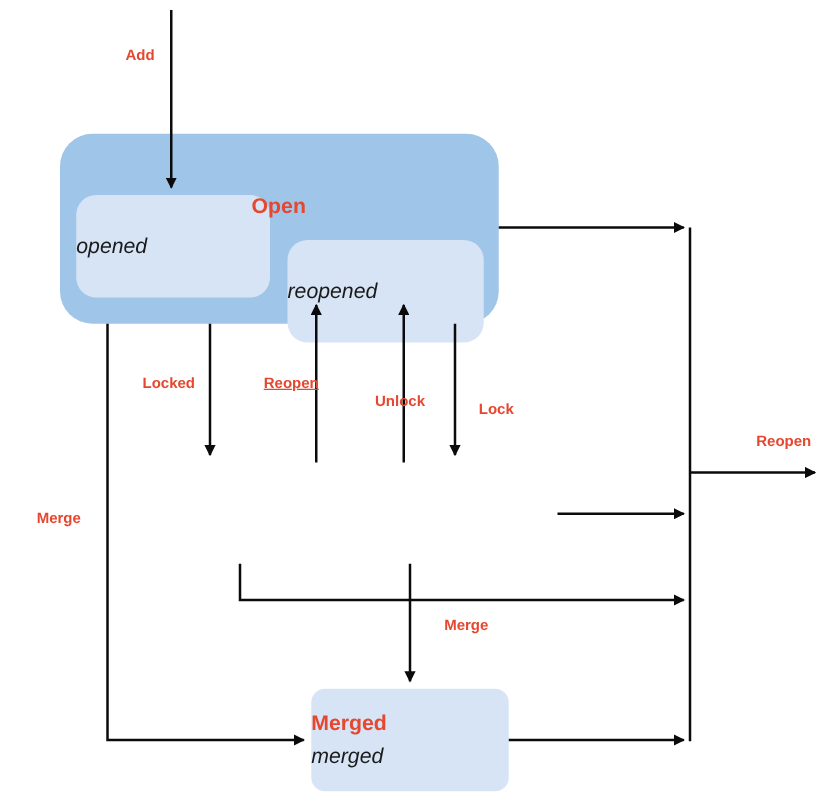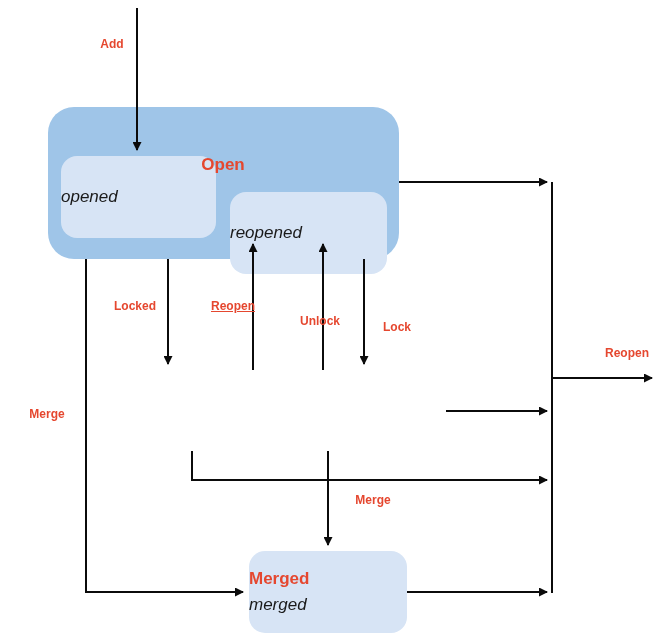--- a/index.html
+++ b/index.html
@@ -81,21 +81,21 @@
   <div class="state-box" style="left:61px; top:156px; width:155px; height:82px;">
     <span class="state-sub">opened</span>
   </div>
 
   <div class="state-box" style="left:230px; top:156px; width:157px; height:82px;margin-top:36px;">
     <span class="state-sub">reopened</span>
   </div>
 
 
 
-  <div class="state-box" style="left:249px; top:551px; width:158px; height:82px;">
+  <div class="state-box" style="left:249px; top:551px; width:158px; height:82px;border-radius:11px;">
     <span class="state-title">Merged</span>
     <span class="state-sub">merged</span>
   </div>
 
   <svg class="wires" width="670" height="643" viewBox="0 0 670 643">
     <defs>
       <marker id="arrow" markerWidth="9" markerHeight="9" refX="8" refY="4.5" orient="auto" markerUnits="userSpaceOnUse">
         <path d="M0,0 L9,4.5 L0,9 Z" fill="#0b0b0b"></path>
       </marker>
     </defs>

